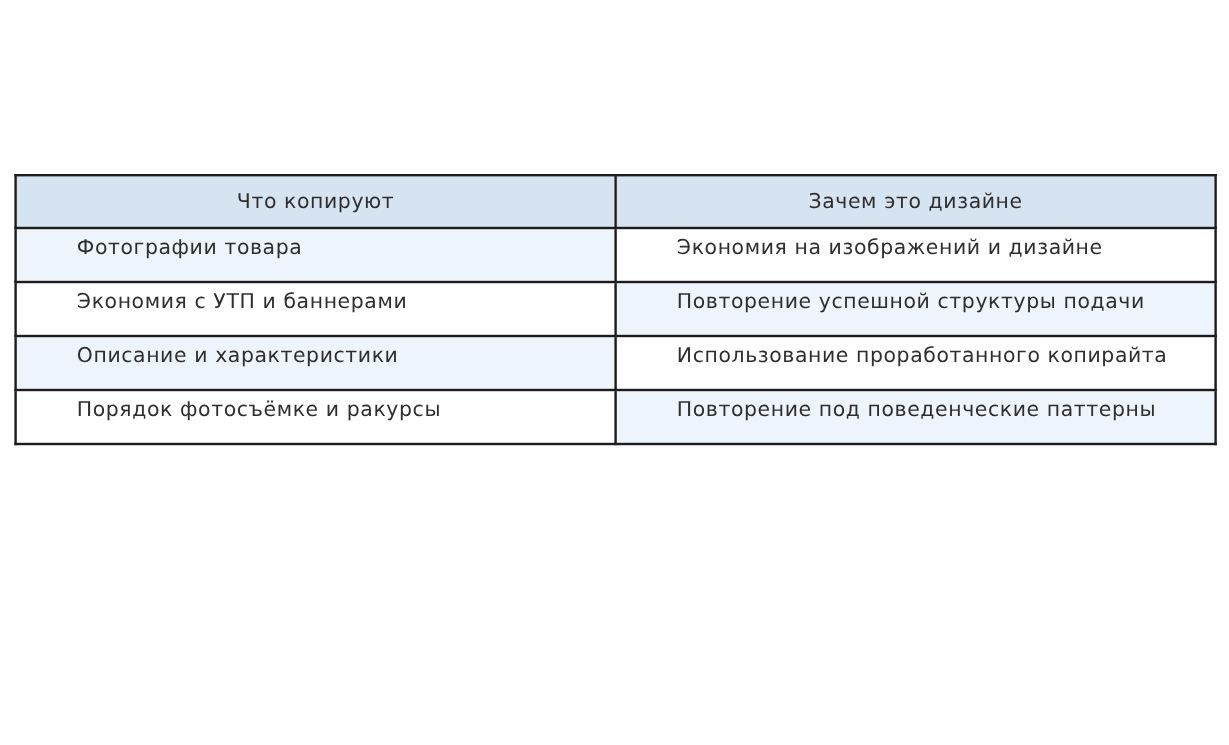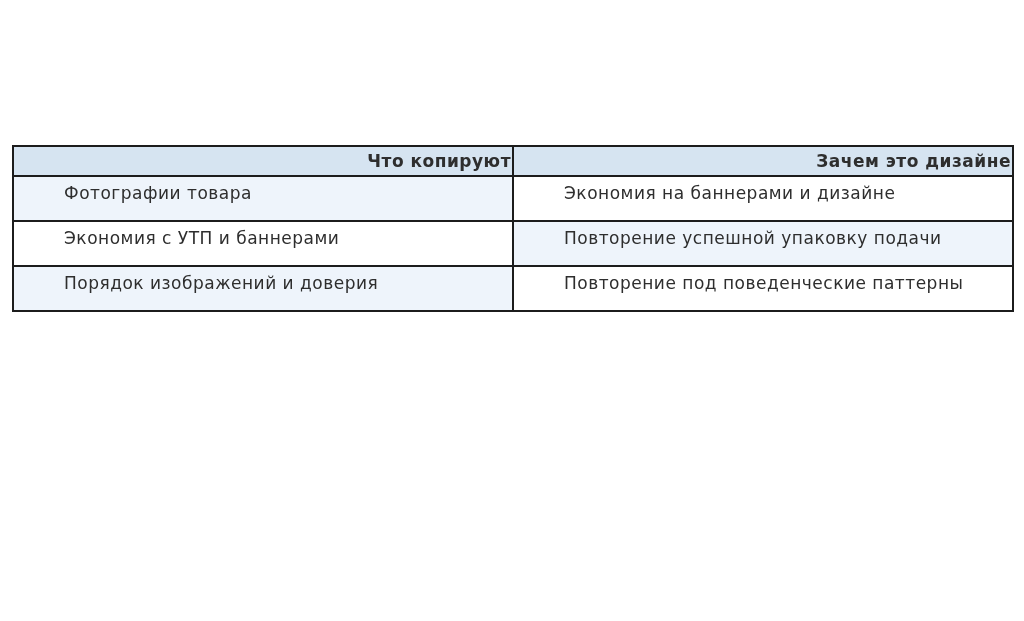--- a/index.html
+++ b/index.html
@@ -40,24 +40,24 @@
     letter-spacing: 0.5px;
   }
   table.compare th,
   table.compare td {
     border: 2px solid var(--border);
     color: var(--text);
     overflow: hidden;
     white-space: nowrap;
   }
   table.compare th {
-    height: 30px;
+    height: 44px;
     background: var(--header-bg);
-    font-weight: bold;
-    text-align: right;
+    font-weight: normal;
+    text-align: center;
     vertical-align: middle;
   }
   table.compare td {
     height: 45px;
     padding: 0 14px 11px 50px;
     text-align: left;
     vertical-align: middle;
     background: var(--row-white);
   }
   
@@ -78,26 +78,30 @@
       </colgroup>
       <thead>
         <tr>
           <th>Что копируют</th>
           <th>Зачем это дизайне</th>
         </tr>
       </thead>
       <tbody>
         <tr>
           <td>Фотографии товара</td>
-          <td>Экономия на баннерами и дизайне</td>
+          <td>Экономия на изображений и дизайне</td>
         </tr>
         <tr>
           <td>Экономия с УТП и баннерами</td>
-          <td>Повторение успешной упаковку подачи</td>
+          <td>Повторение успешной структуры подачи</td>
         </tr>
         <tr>
-          <td>Порядок изображений и доверия</td>
+          <td>Описание и характеристики</td>
+          <td>Использование проработанного копирайта</td>
+        </tr>
+        <tr>
+          <td>Порядок фотосъёмке и ракурсы</td>
           <td>Повторение под поведенческие паттерны</td>
         </tr>
       </tbody>
     </table>
   </div>
 </div>
 
 </body></html>

